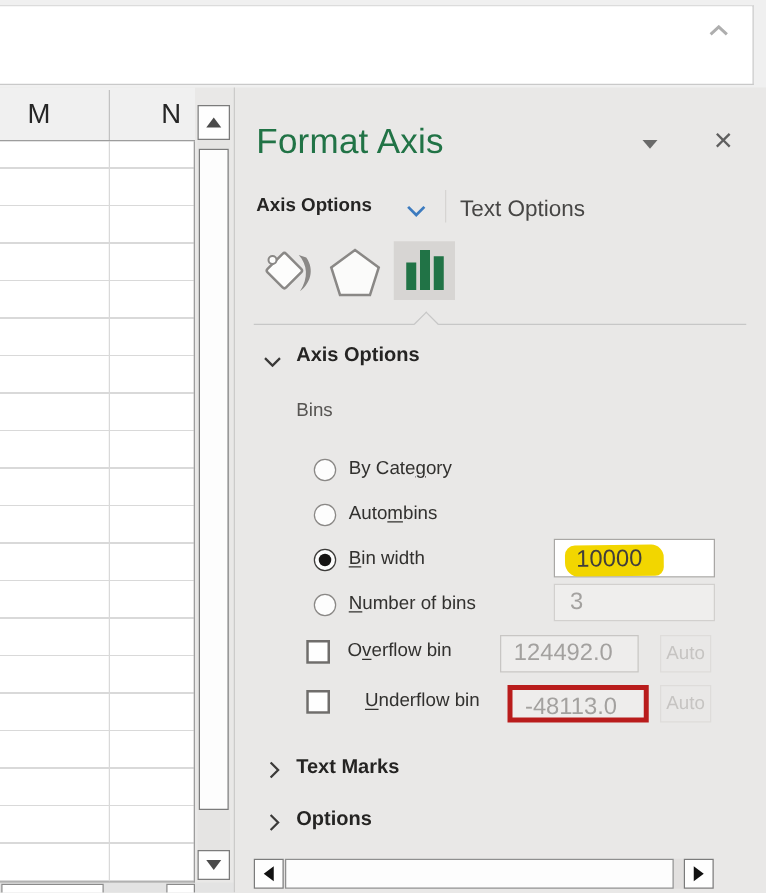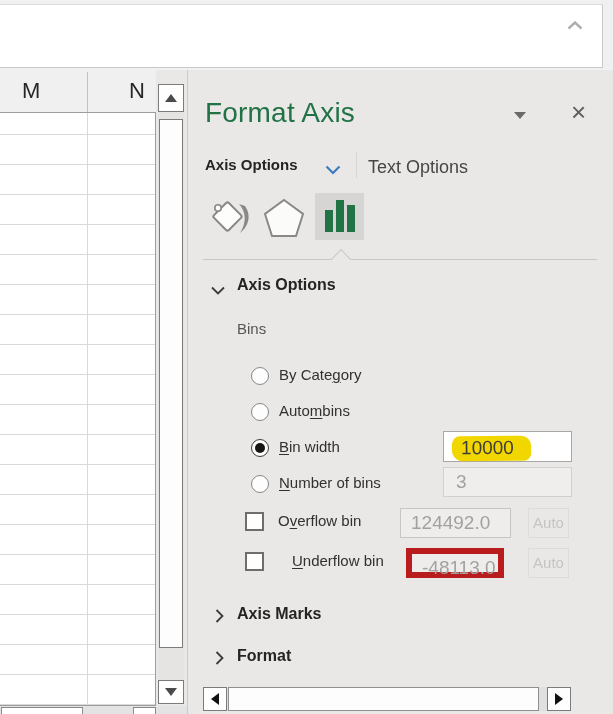--- a/index.html
+++ b/index.html
@@ -72,21 +72,21 @@
   .acc{text-decoration:underline;text-underline-offset:2px;}
 
   .field{box-sizing:border-box;font-size:19px;}
   .fld-binwidth{left:443px;top:431px;width:129px;height:31px;background:#ffffff;border:1px solid #a9a7a5;}
   .hl{display:inline-block;margin:4px 0 0 8px;padding:1px 17px 2px 9px;background:#f2d600;
       border-radius:8px 10px 7px 11px;color:#403e3b;transform:rotate(-0.6deg);}
   .fld-nbins{left:443px;top:467px;width:129px;height:30px;background:#efeeed;border:1px solid #d2d0ce;
       color:#a3a19f;line-height:28px;padding-left:12px;}
   .fld-over{left:400px;top:508px;width:111px;height:30px;background:#eeedec;border:1px solid #c8c6c4;
       color:#a3a19f;line-height:28px;padding-left:10px;}
-  .fld-under{left:406px;top:548px;width:98px;height:30px;background:#eeedec;border:6px solid #b91c1c;
+  .fld-under{left:406px;top:548px;width:113px;height:30px;background:#eeedec;border:4px solid #b91c1c;
       color:#a3a19f;line-height:28px;padding-left:10px;}
   .auto-btn{width:41px;height:30px;border:1px solid #dedcda;color:#c6c4c2;font-size:15px;
       line-height:28px;text-align:center;box-sizing:border-box;}
   .auto1{left:528px;top:508px;} .auto2{left:528px;top:548px;}
 
   .checkbox{width:15px;height:15px;background:#fefefe;border:2px solid #6f6d6b;}
   .cb1{left:245px;top:512px;} .cb2{left:245px;top:552px;}
   .cl1{left:278px;top:512px;} .cl2{left:292px;top:552px;}
 
   .sec-tick-chev{left:215px;top:609px;} .sec-tick{left:237px;top:605px;font-size:16px;font-weight:700;color:#252423;}
@@ -198,27 +198,27 @@
 <div class="abs checkbox cb2"></div>
 <div class="abs rlbl cl2"><span></span><span class="acc">U</span><span>nderflow bin</span></div>
 <div class="abs field fld-under">-48113.0</div>
 <div class="abs auto-btn auto2">Auto</div>
 
 <div class="abs sec-tick-chev">
   <svg width="9" height="14" viewBox="0 0 9 14">
       <path d="M1.5 1 L7.5 7 L1.5 13" fill="none" stroke="#3b3a39" stroke-width="1.8"></path>
     </svg>
 </div>
-<div class="abs sec-tick">Axis Marks</div>
+<div class="abs sec-tick">Text Marks</div>
 <div class="abs sec-num-chev">
   <svg width="9" height="14" viewBox="0 0 9 14">
       <path d="M1.5 1 L7.5 7 L1.5 13" fill="none" stroke="#3b3a39" stroke-width="1.8"></path>
     </svg>
 </div>
-<div class="abs sec-num">Format</div>
+<div class="abs sec-num">Options</div>
 
 <div class="abs hscroll-track"></div>
 <div class="abs scroll-btn hscroll-left">
     <span class="tri-left"></span>
   </div>
 <div class="abs hscroll-thumb"></div>
 <div class="abs scroll-btn hscroll-right">
     <span class="tri-right"></span>
   </div>
 

